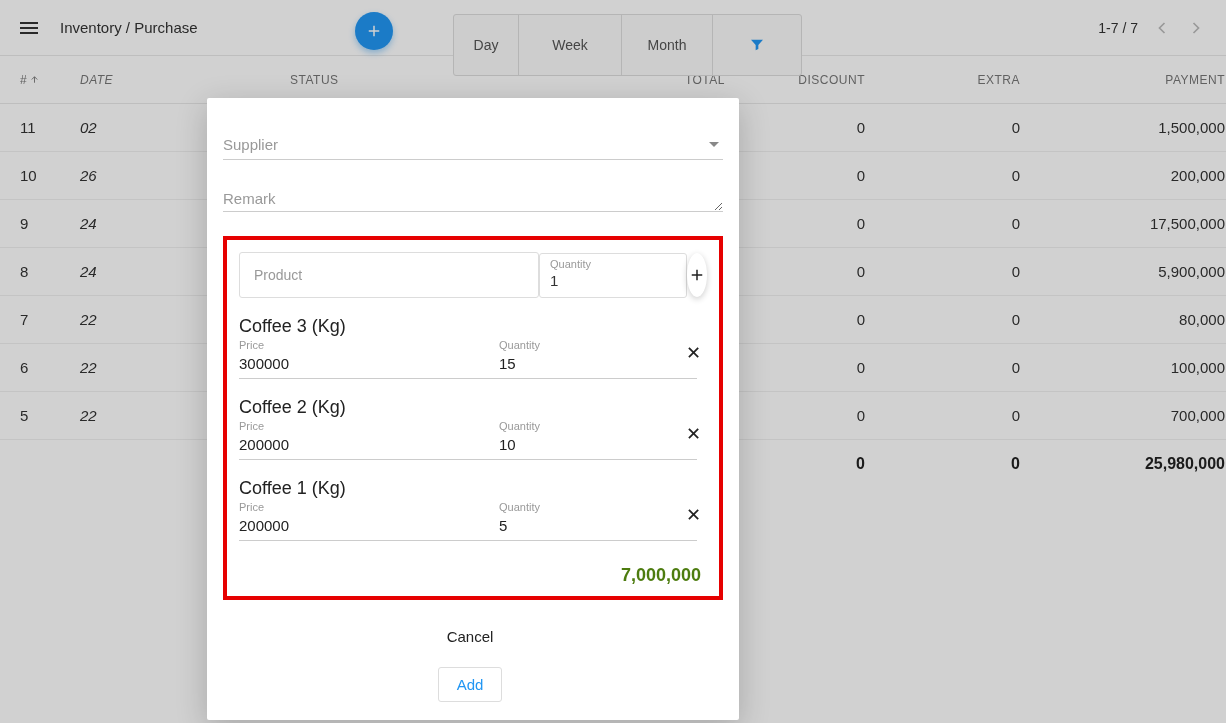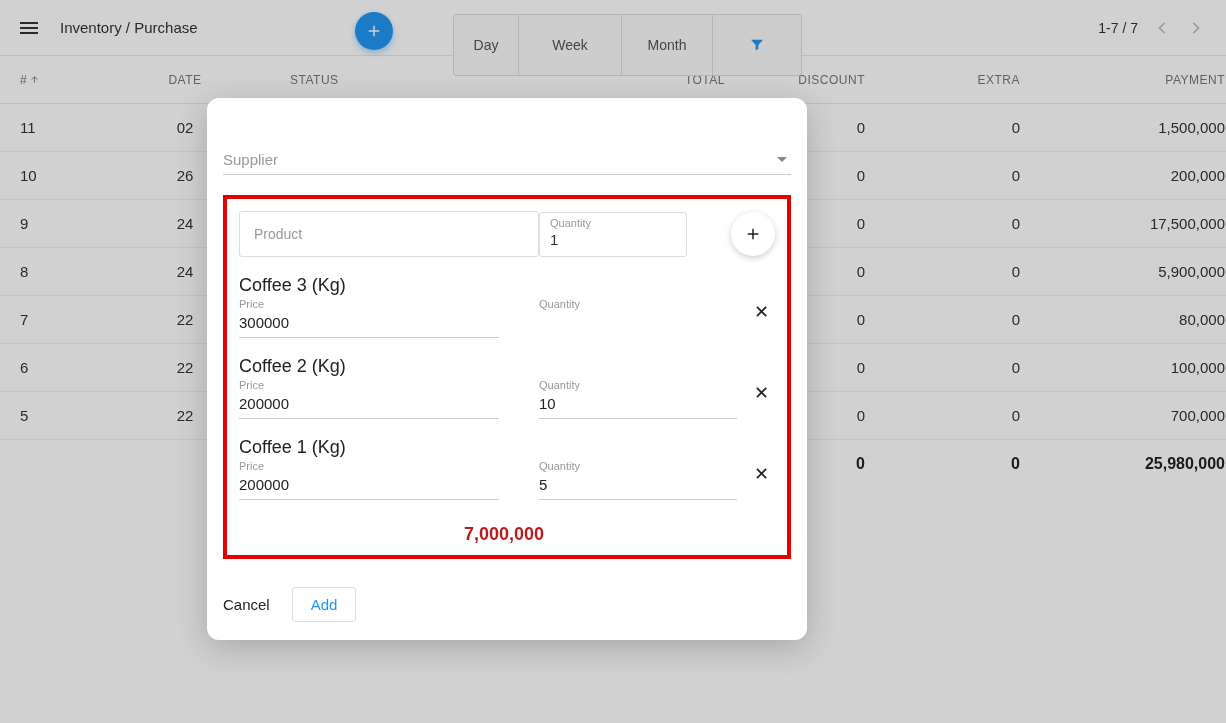--- a/index.html
+++ b/index.html
@@ -21,55 +21,55 @@
     .range-tab.filter { width: 90px; margin-left: -1px; border-radius: 0 3px 3px 0; color: #2196F3; display: flex; align-items: center; justify-content: center; }
     
     .pager { position: absolute; right: 20px; top: 18px; display: flex; align-items: center; gap: 14px; color: #333; font-size: 14px; }
     .pager svg { width: 20px; height: 20px; cursor: pointer; }
     
     .table { width: 100%; }
     .table-header, .table-row { display: grid; grid-template-columns: 60px 210px 245px 190px 140px 155px 205px; align-items: center; padding: 0 20px; }
     .table-header { height: 48px; color: #777; font-size: 12px; font-weight: 500; letter-spacing: 0.5px; border-bottom: 1px solid #e8e8e8; }
     .table-row { height: 48px; font-size: 15px; color: #333; border-bottom: 1px solid #f0f0f0; }
     .col-num { text-align: left; display: flex; align-items: center; gap: 2px; }
-    .col-date { text-align: center; }
+    .col-date { text-align: left; font-style: italic; }
     .col-status { text-align: left; }
     .col-total, .col-discount, .col-extra, .col-payment { text-align: right; }
     .table-footer { display: grid; grid-template-columns: 60px 210px 245px 190px 140px 155px 205px; padding: 0 20px; height: 48px; align-items: center; font-weight: 700; color: #222; }
     
     .modal-backdrop { position: absolute; inset: 0; background: rgba(0,0,0,0.18); }
-    .modal { position: absolute; left: 207px; top: 98px; width: 600px; background: #fff; border-radius: 12px; box-shadow: 0 8px 32px rgba(0,0,0,0.2); padding: 43px 16px 18px 16px; }
+    .modal { position: absolute; left: 207px; top: 98px; width: 532px; background: #fff; border-radius: 2px; box-shadow: 0 8px 32px rgba(0,0,0,0.2); padding: 28px 16px 18px 16px; }
     
     .field-underline { position: relative; margin-bottom: 20px; }
     .field-underline label { position: absolute; top: 10px; left: 0; font-size: 15px; color: #999; pointer-events: none; }
     .field-underline select, .field-underline textarea, .field-underline input { width: 100%; border: none; border-bottom: 1px solid #ccc; padding: 8px 0; font-size: 15px; outline: none; background: transparent; }
     .field-underline textarea { resize: vertical; height: 32px; min-height: 32px; font-family: inherit; }
     .field-underline .caret { position: absolute; right: 4px; top: 16px; width: 0; height: 0; border-left: 5px solid transparent; border-right: 5px solid transparent; border-top: 5px solid #888; }
     
     .highlight-box { border: 4px solid #e60000; padding: 12px 12px 4px 12px; }
     
     .add-row { display: flex; align-items: center; }
     .product-input { flex: 0 0 300px; border: 1px solid #ddd; border-radius: 3px; padding: 14px 14px; font-size: 14px; color: #999; cursor: text; }
     .qty-box { flex: 0 0 148px; border: 1px solid #ddd; border-radius: 3px; padding: 4px 10px 8px 10px; cursor: text; }
     .qty-box .small-label { font-size: 11px; color: #999; }
     .qty-box .val { font-size: 15px; color: #333; margin-top: 2px; }
     .add-circle { width: 44px; height: 44px; border-radius: 50%; background: #fff; box-shadow: 0 2px 6px rgba(0,0,0,0.2); display: flex; align-items: center; justify-content: center; cursor: pointer; margin-left: auto; }
     
     .line-item { margin-top: 18px; position: relative; }
     .line-item .name { font-size: 18px; color: #222; }
-    .line-item .cols { display: flex; gap: 40px; margin-top: 2px; }
+    .line-item .cols { display: flex; margin-top: 2px; }
     .mini-field { flex: 0 0 260px; }
     .mini-field.qty { flex: 0 0 198px; }
     .mini-field .small-label { font-size: 11px; color: #999; }
     .mini-field .val { font-size: 15px; color: #222; border-bottom: 1px solid #ccc; padding: 4px 0 6px 0; cursor: text; }
     .remove-x { position: absolute; right: 6px; top: 26px; cursor: pointer; font-size: 18px; color: #222; }
     
-    .subtotal { text-align: center; font-size: 18px; font-weight: 700; color: #b91c1c; margin: 24px 6px 6px 0; }
-    
-    .modal-actions { display: flex; gap: 22px; align-items: center; justify-content: flex-start; margin-top: 28px; padding-right: 6px; }
+    .subtotal { text-align: right; font-size: 18px; font-weight: 700; color: #4d7c0f; margin: 24px 6px 6px 0; }
+    
+    .modal-actions { display: flex; gap: 22px; align-items: center; justify-content: flex-end; margin-top: 28px; padding-right: 6px; flex-direction: column; }
     .btn-cancel { font-size: 15px; color: #222; cursor: pointer; font-weight: 500; }
     .btn-add { border: 1px solid #ddd; border-radius: 3px; padding: 8px 18px; font-size: 15px; color: #2196F3; font-weight: 500; cursor: pointer; background: #fff; }
   </style>
 </head>
 <body>
 
 <div class="header">
   <div class="menu-icon">
       <span></span>
       <span></span>
@@ -197,20 +197,24 @@
 </div>
 
 <div class="modal-backdrop"></div>
 
 <div class="modal">
   <div class="field-underline">
     <label>Supplier</label>
     <input type="text" style="">
     <div class="caret"></div>
   </div>
+  <div class="field-underline">
+    <label>Remark</label>
+    <textarea style=""></textarea>
+  </div>
 
   <div class="highlight-box">
     <div class="add-row">
       <div class="product-input">Product</div>
       <div class="qty-box">
         <div class="small-label">Quantity</div>
         <div class="val">1</div>
       </div>
       <div class="add-circle">
         <svg width="18" height="18" viewBox="0 0 24 24" fill="none" stroke="#222" stroke-width="2">
@@ -221,20 +225,21 @@
     <div id="line-items">
         <div class="line-item">
           <div class="name">Coffee 3 (Kg)</div>
           <div class="cols">
             <div class="mini-field">
               <div class="small-label">Price</div>
               <div class="val">300000</div>
             </div>
             <div class="mini-field qty">
               <div class="small-label">Quantity</div>
+              <div class="val">15</div>
             </div>
           </div>
           <div class="remove-x">✕</div>
         </div>
         <div class="line-item">
           <div class="name">Coffee 2 (Kg)</div>
           <div class="cols">
             <div class="mini-field">
               <div class="small-label">Price</div>
               <div class="val">200000</div>

